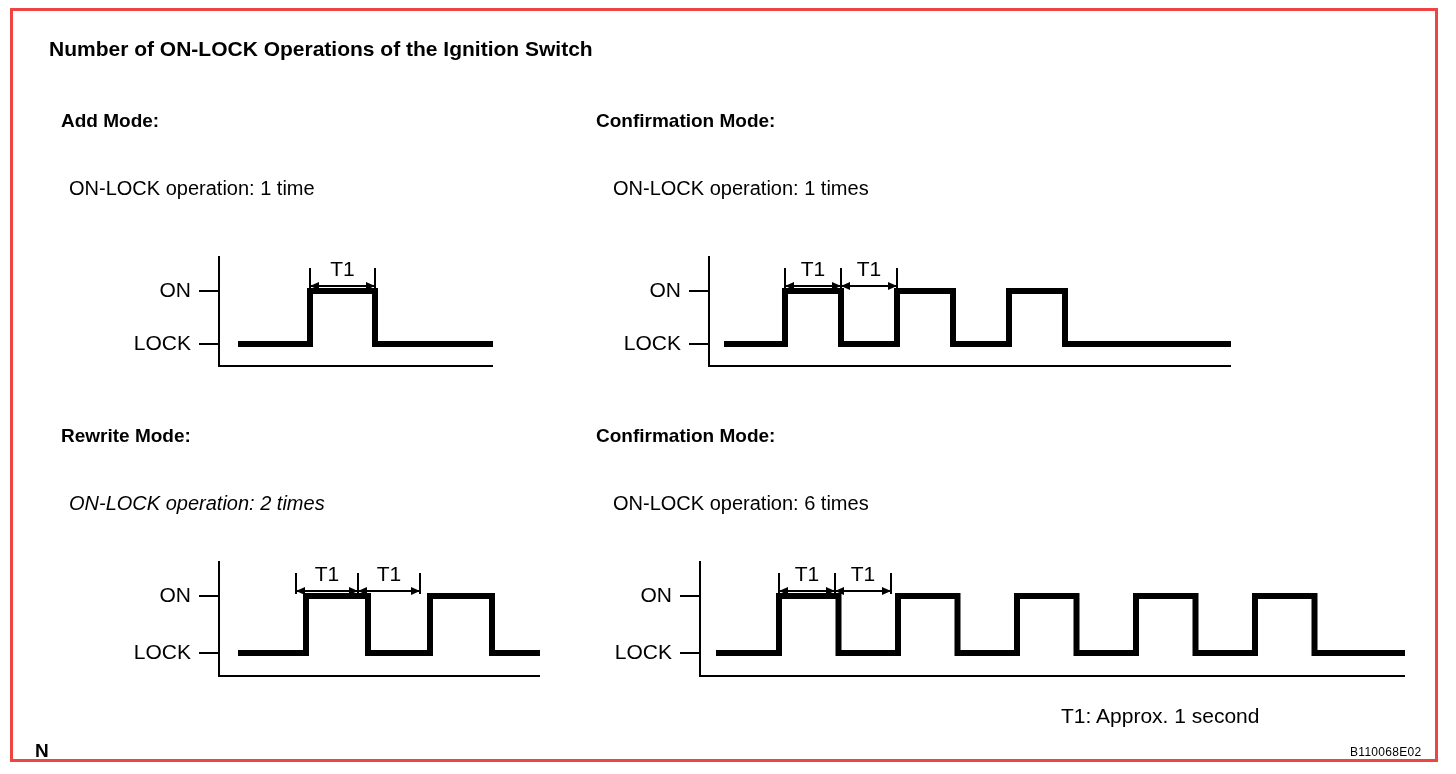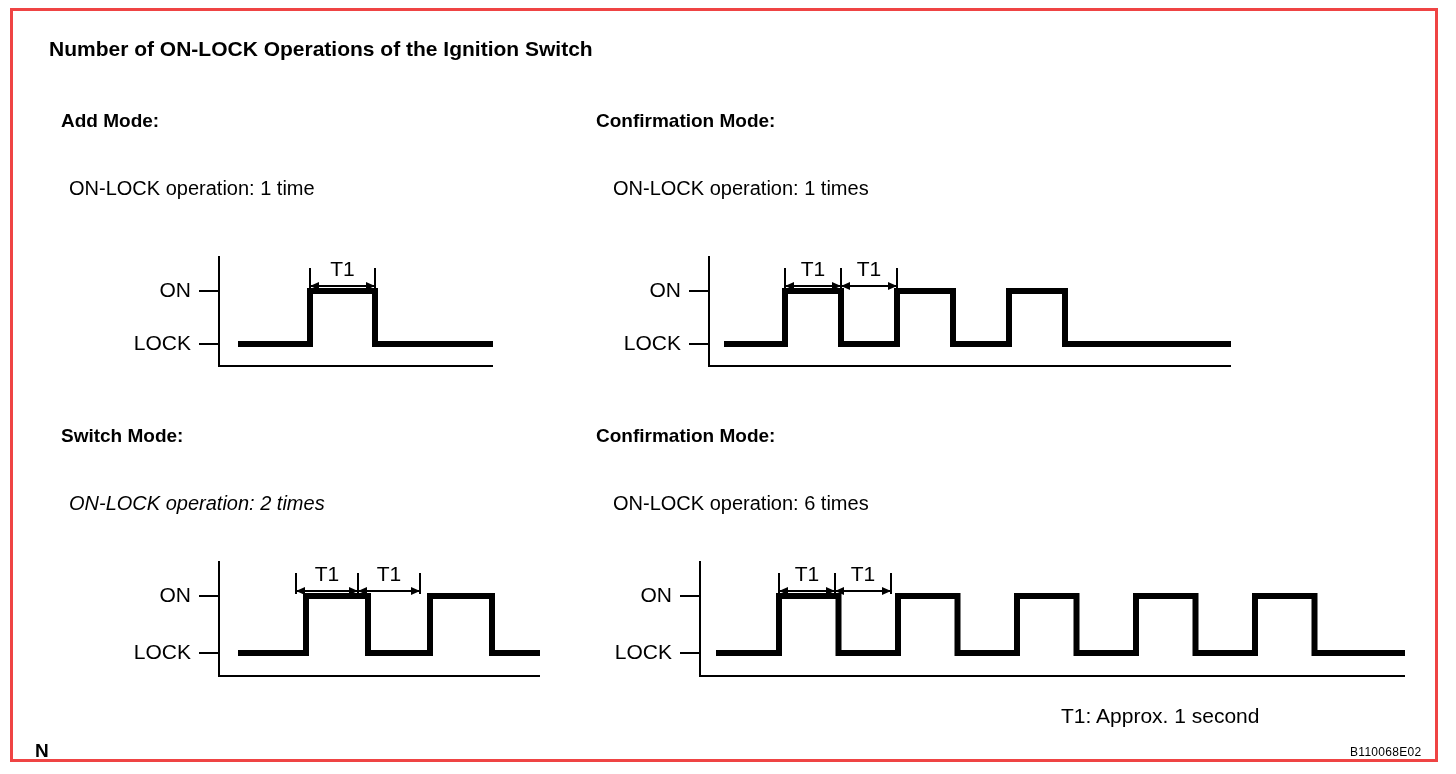--- a/index.html
+++ b/index.html
@@ -142,21 +142,21 @@
     <div id="panels-root">
         <div class="panel" style="left: 48px; top: 98px;">
           <div class="panel-heading">Add Mode:</div>
           <div class="panel-subtitle" style="left: 8px;">ON-LOCK operation: 1 time</div>
         </div>
         <div class="panel" style="left: 583px; top: 98px;">
           <div class="panel-heading">Confirmation Mode:</div>
           <div class="panel-subtitle" style="left: 17px;">ON-LOCK operation: 1 times</div>
         </div>
         <div class="panel" style="left: 48px; top: 413px;">
-          <div class="panel-heading">Switch Mode:</div>
+          <div class="panel-heading">Rewrite Mode:</div>
           <div class="panel-subtitle" style="left: 8px; font-style: italic;">ON-LOCK operation: 2 times</div>
         </div>
         <div class="panel" style="left: 583px; top: 413px;">
           <div class="panel-heading">Confirmation Mode:</div>
           <div class="panel-subtitle" style="left: 17px;">ON-LOCK operation: 6 times</div>
         </div>
       </div>
 
     <div id="footnote">T1: Approx. 1 second</div>
 

